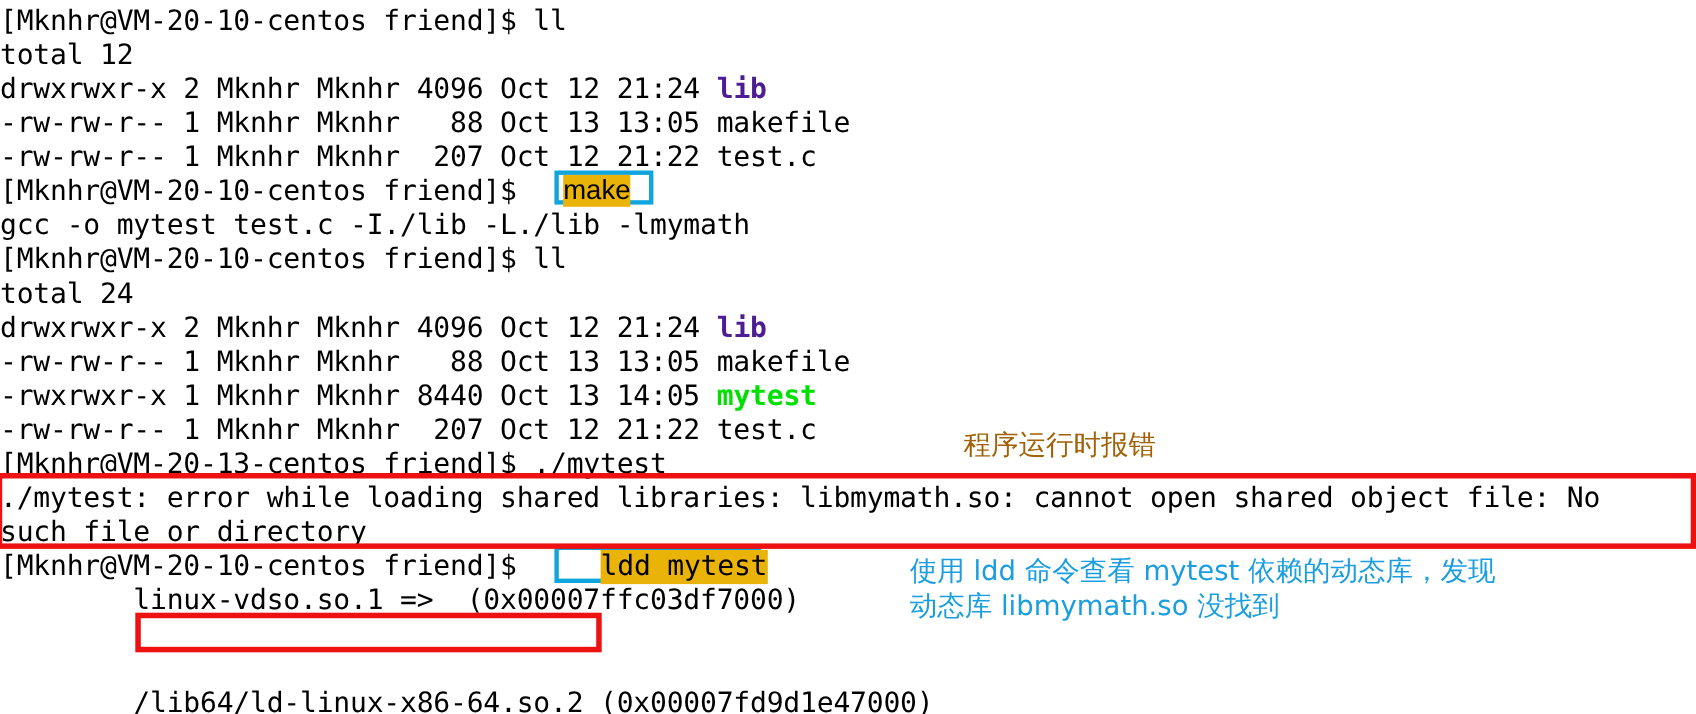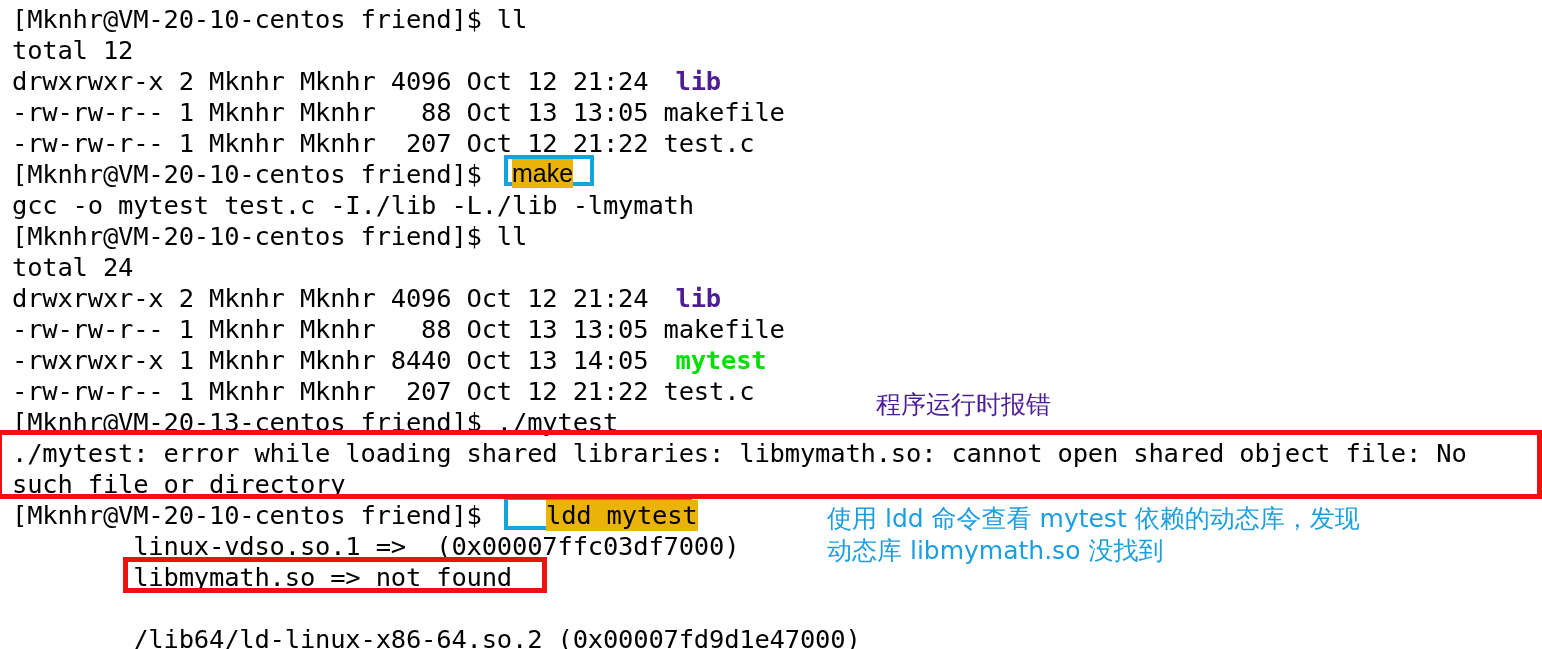--- a/index.html
+++ b/index.html
@@ -30,21 +30,21 @@
     width: 1542px;
     height: 31px;
     line-height: 31px;
     font-family: "DejaVu Sans Mono", "Liberation Mono", monospace;
     font-size: 25.5px;
     letter-spacing: -0.2px;
     color: #000000;
     white-space: pre;
     font-weight: 400;
   }
-  .tline span { white-space: pre; margin-left: 12px; }
+  .tline span { white-space: pre; }
   .c-dir  { color: #4c1d95; font-weight: bold; }
   .c-exe  { color: #00e000; font-weight: bold; }
 
   
   .box {
     position: absolute;
     box-sizing: border-box;
     z-index: 3;
     pointer-events: none;
   }
@@ -78,21 +78,21 @@
   
   .anno {
     position: absolute;
     z-index: 5;
     font-family: "DejaVu Sans", "Liberation Sans", sans-serif;
     font-size: 25px;
     line-height: 31px;
     white-space: pre;
     font-weight: 400;
   }
-  .anno-red  { color: #4c1d95; }
+  .anno-red  { color: #a16207; }
   .anno-blue { color: #1b9ee0; }
 </style>
 </head>
 <body>
 
 <div id="terminal">
 
   <div class="tline" style="top:4px"><span>[Mknhr@VM-20-10-centos friend]$ ll</span></div>
   <div class="tline" style="top:35px"><span>total 12</span></div>
 
@@ -110,21 +110,20 @@
   <div class="tline" style="top:314px"><span>-rw-rw-r-- 1 Mknhr Mknhr   88 Oct 13 13:05 makefile</span></div>
 
   <div class="tline" style="top:345px"><span>-rwxrwxr-x 1 Mknhr Mknhr 8440 Oct 13 14:05 </span><span class="c-exe">mytest</span></div>
 
   <div class="tline" style="top:376px"><span>-rw-rw-r-- 1 Mknhr Mknhr  207 Oct 12 21:22 test.c</span></div>
   <div class="tline" style="top:407px"><span>[Mknhr@VM-20-13-centos friend]$ ./mytest</span></div>
   <div class="tline" style="top:469px"><span>such file or directory</span></div>
   <div class="tline" style="top:438px"><span>./mytest: error while loading shared libraries: libmymath.so: cannot open shared object file: No</span></div>
   <div class="tline" style="top:500px"><span>[Mknhr@VM-20-10-centos friend]$ </span></div>
   <div class="tline" style="top:531px"><span>        linux-vdso.so.1 =&gt;  (0x00007ffc03df7000)</span></div>
-  <div class="tline" style="top:562px"><span>        libmymath.so =&gt; not found</span></div>
   <div class="tline" style="top:624px"><span>        /lib64/ld-linux-x86-64.so.2 (0x00007fd9d1e47000)</span></div>
 
 </div>
 
 <div class="boxlabel sans" style="left:512px; top:159px;">make</div>
 <div class="box box-blue" style="left:504px; top:155px; width:90px; height:31px;"></div>
 
 <div class="boxlabel mono" style="left:510px; top:500px;margin-left:36px;">ldd mytest</div>
 <div class="box box-blue" style="left:504px; top:496px; width:188px; height:34px;"></div>
 

